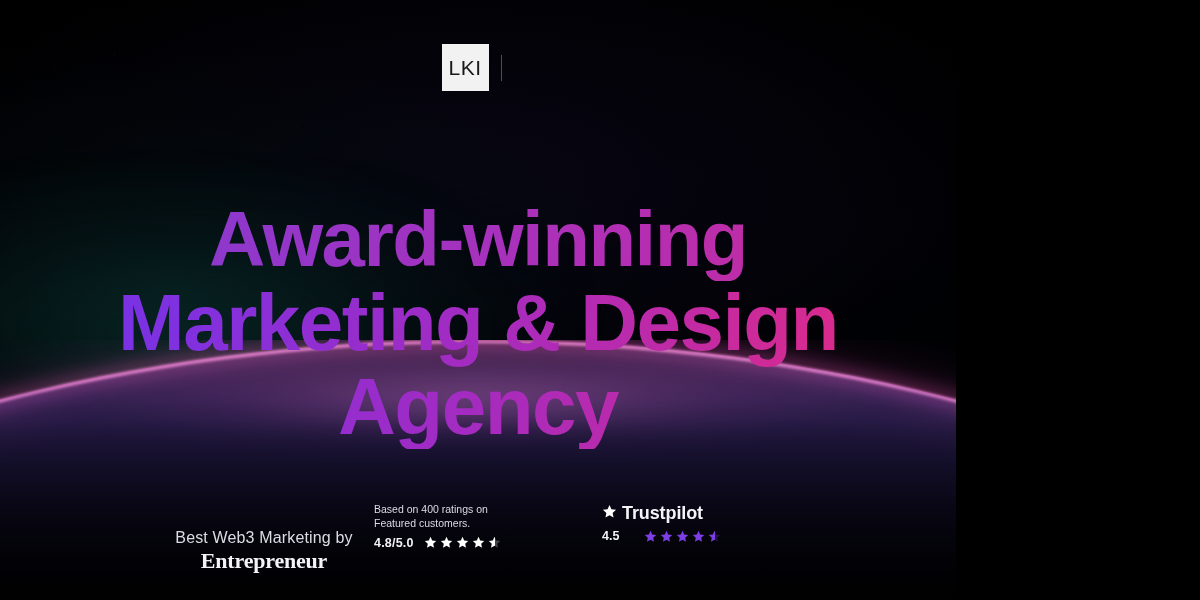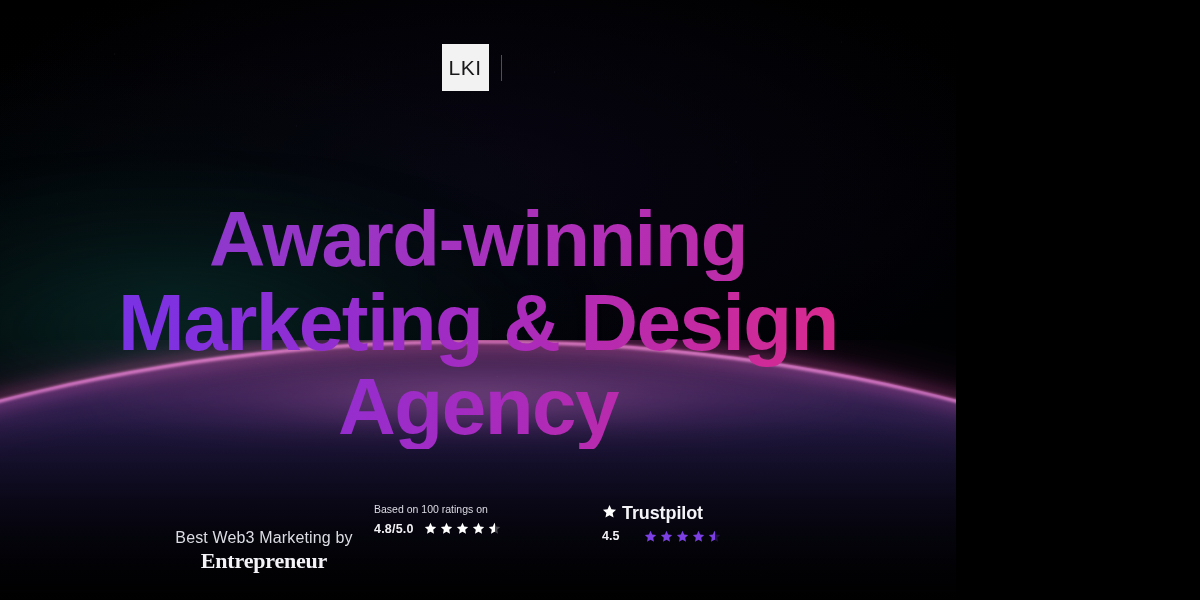--- a/index.html
+++ b/index.html
@@ -332,21 +332,22 @@
   </h1>
 
   <div class="badges">
 
     <div class="badge badge-entrepreneur">
       <div class="ent-top">Best Web3 Marketing by</div>
       <div class="ent-name">Entrepreneur</div>
     </div>
 
     <div class="badge badge-ratings">
-      <div class="rat-line">Based on 100 ratings on</div>
+      <div class="rat-line">Based on 400 ratings on</div>
+      <div class="rat-line">Featured customers.</div>
       <div class="rat-score-row">
         <span class="rat-score">4.8/5.0</span>
         <span class="stars">
             <svg width="13" height="13" viewBox="0 0 24 24" class="star">
               <path d="M12 1.6l3.1 6.8 7.4.8-5.5 5 1.5 7.3L12 17.8 5.5 21.5 7 14.2 1.5 9.2l7.4-.8z" fill="#ffffff"></path>
             </svg>
             <svg width="13" height="13" viewBox="0 0 24 24" class="star">
               <path d="M12 1.6l3.1 6.8 7.4.8-5.5 5 1.5 7.3L12 17.8 5.5 21.5 7 14.2 1.5 9.2l7.4-.8z" fill="#ffffff"></path>
             </svg>
             <svg width="13" height="13" viewBox="0 0 24 24" class="star">

